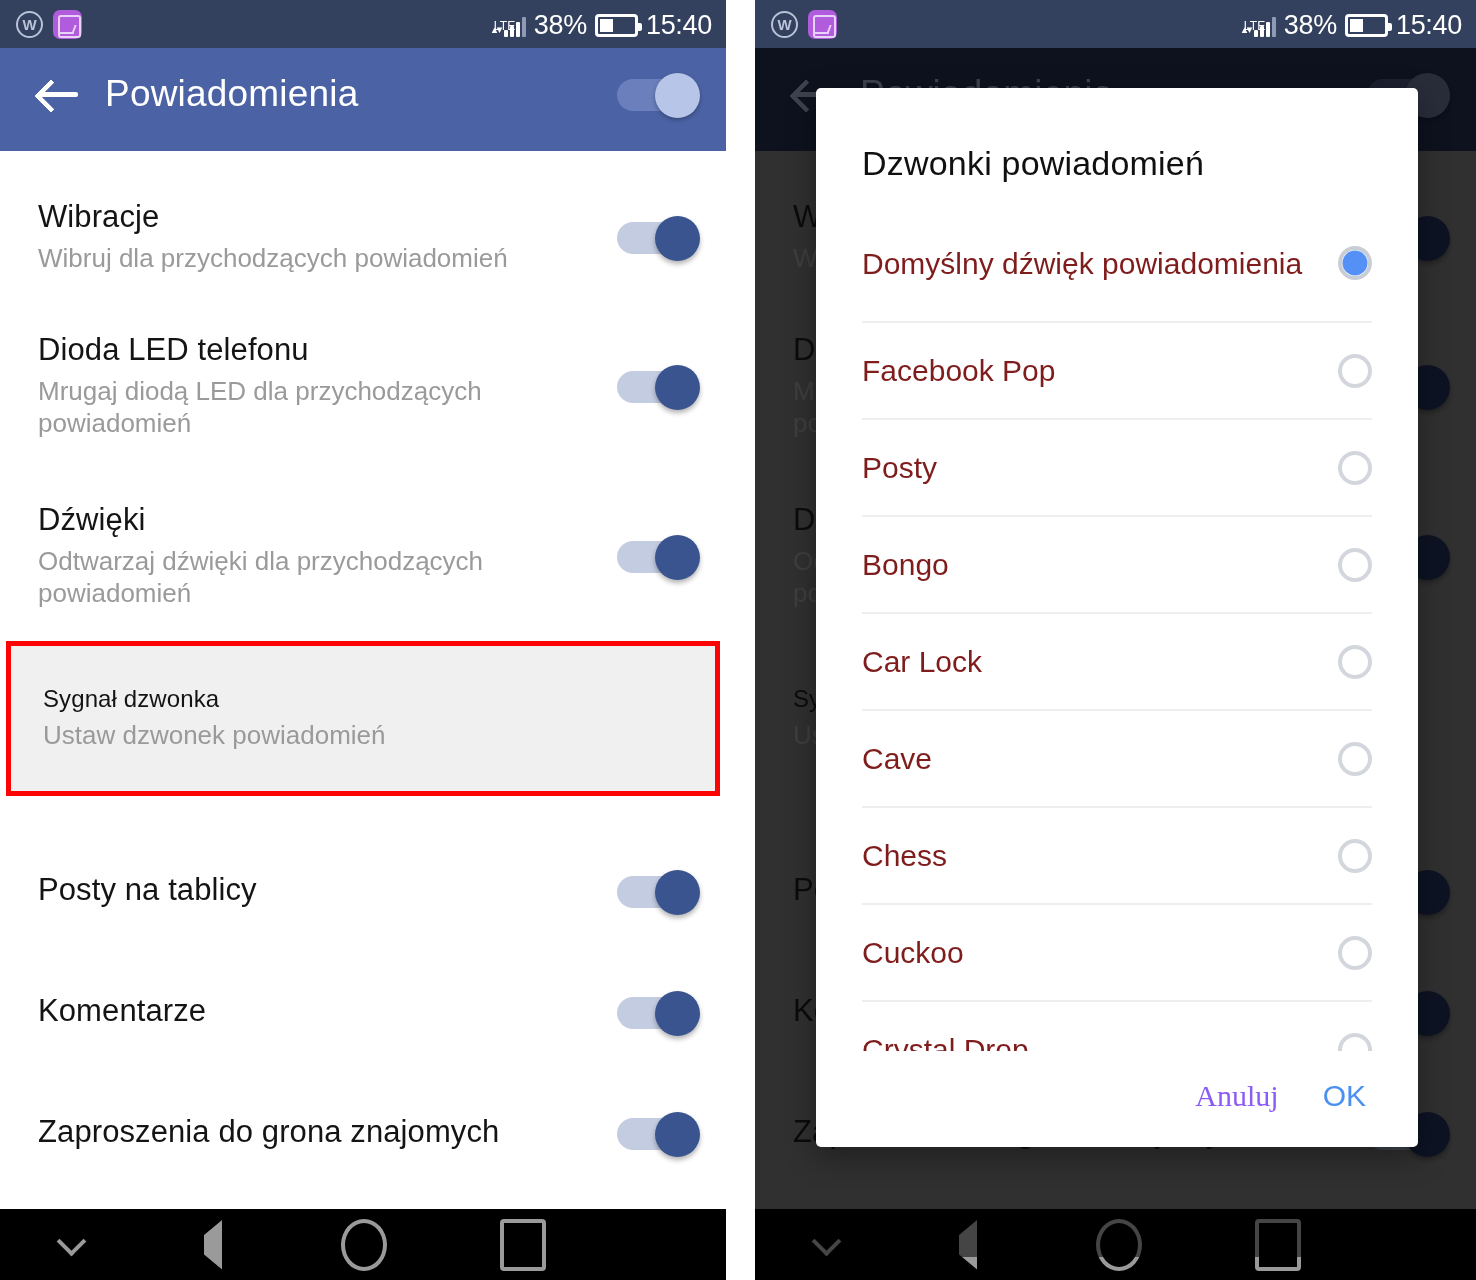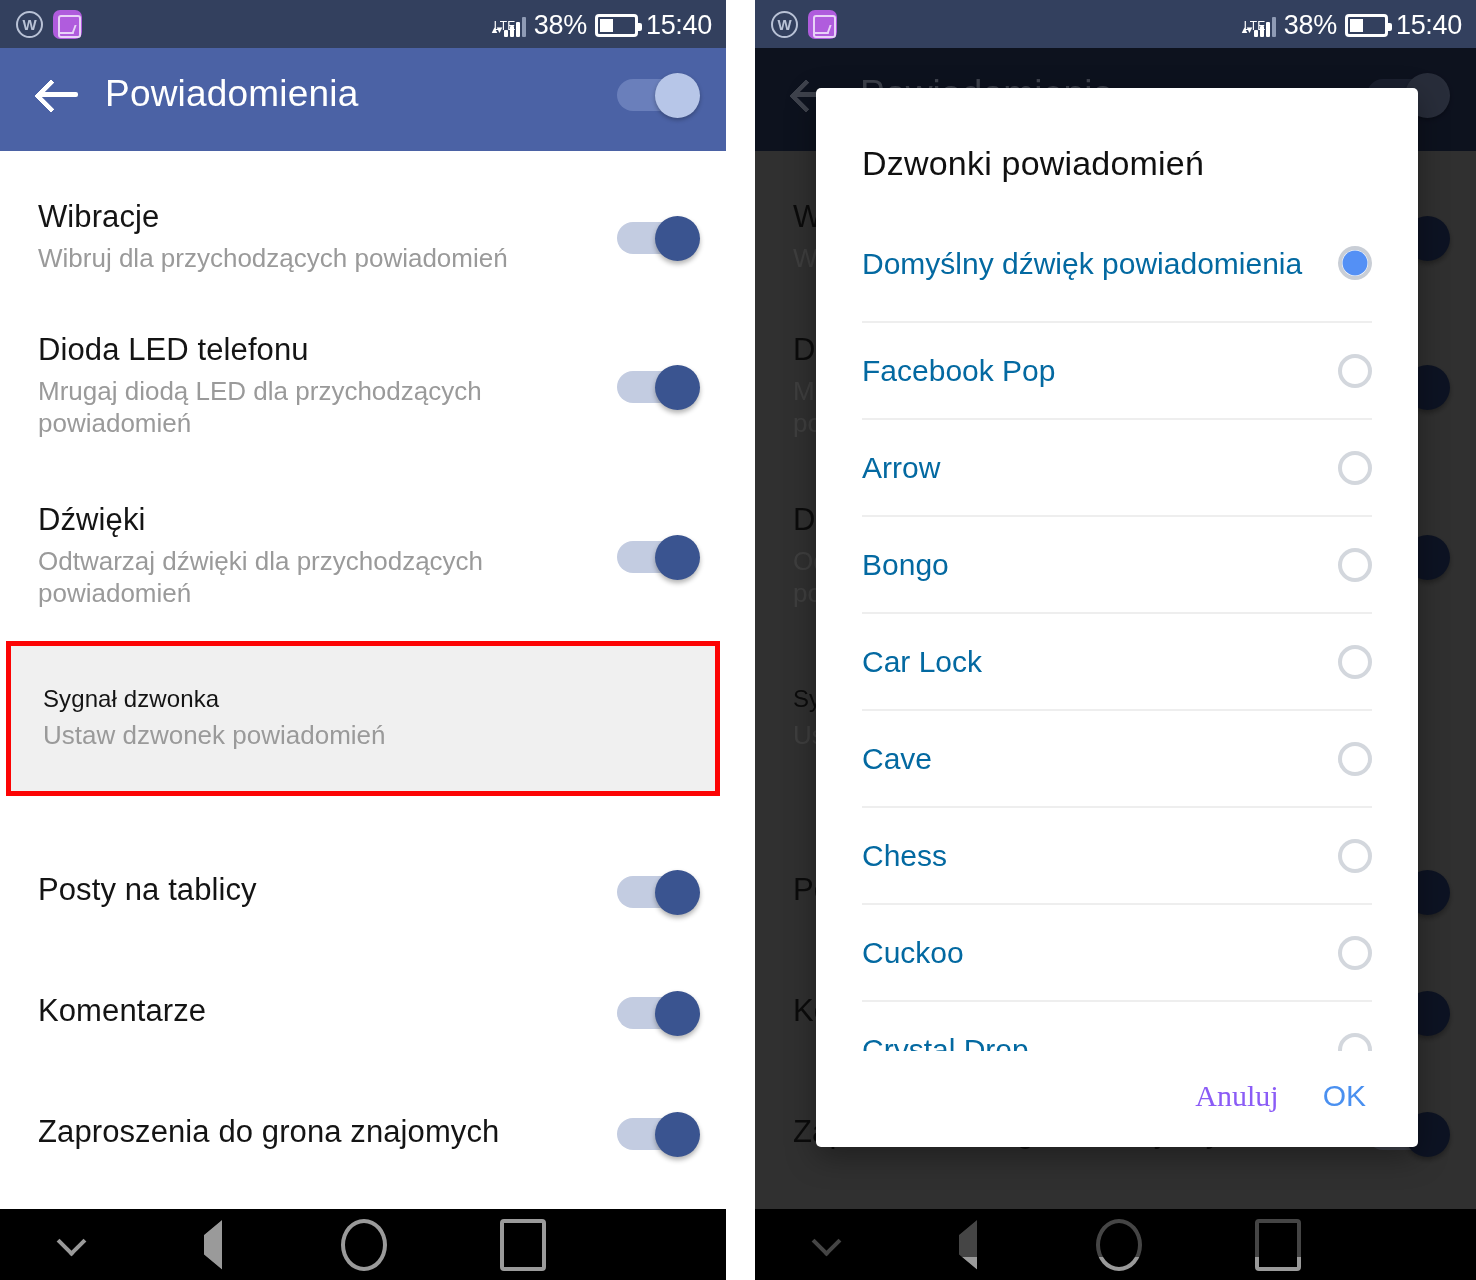--- a/index.html
+++ b/index.html
@@ -239,21 +239,21 @@
     padding: 56px 46px 22px 46px; letter-spacing: .2px;
   }
   .dialog-list { flex: 1 1 auto; overflow: hidden; padding: 0 46px; }
   .tone-row {
     display: flex; align-items: center; justify-content: space-between;
     border-bottom: 2px solid #eeeeee; min-height: 97px; cursor: pointer;
   }
   .tone-row:first-child { border-top: none; }
   .tone-row.two-line { min-height: 118px; }
   .tone-label {
-    font-size: 30px; color: #0369a1; font-weight: 400; line-height: 1.3;
+    font-size: 30px; color: #7f1d1d; font-weight: 400; line-height: 1.3;
     padding-right: 16px;
   }
   .radio {
     width: 34px; height: 34px; border-radius: 50%;
     border: 4px solid #d3d7dd; flex: 0 0 auto; position: relative;
     background: #ffffff;
   }
   .radio.on { border-color:#c9ced6; }
   .radio.on::after {
     content:""; position:absolute; left:50%; top:50%;
@@ -539,21 +539,21 @@
             <div class="tone-label">Domyślny dźwięk powiadomienia</div>
             <div class="radio on"></div>
           </div>
 
           <div class="tone-row">
             <div class="tone-label">Facebook Pop</div>
             <div class="radio"></div>
           </div>
 
           <div class="tone-row">
-            <div class="tone-label">Arrow</div>
+            <div class="tone-label">Posty</div>
             <div class="radio"></div>
           </div>
 
           <div class="tone-row">
             <div class="tone-label">Bongo</div>
             <div class="radio"></div>
           </div>
 
           <div class="tone-row">
             <div class="tone-label">Car Lock</div>

